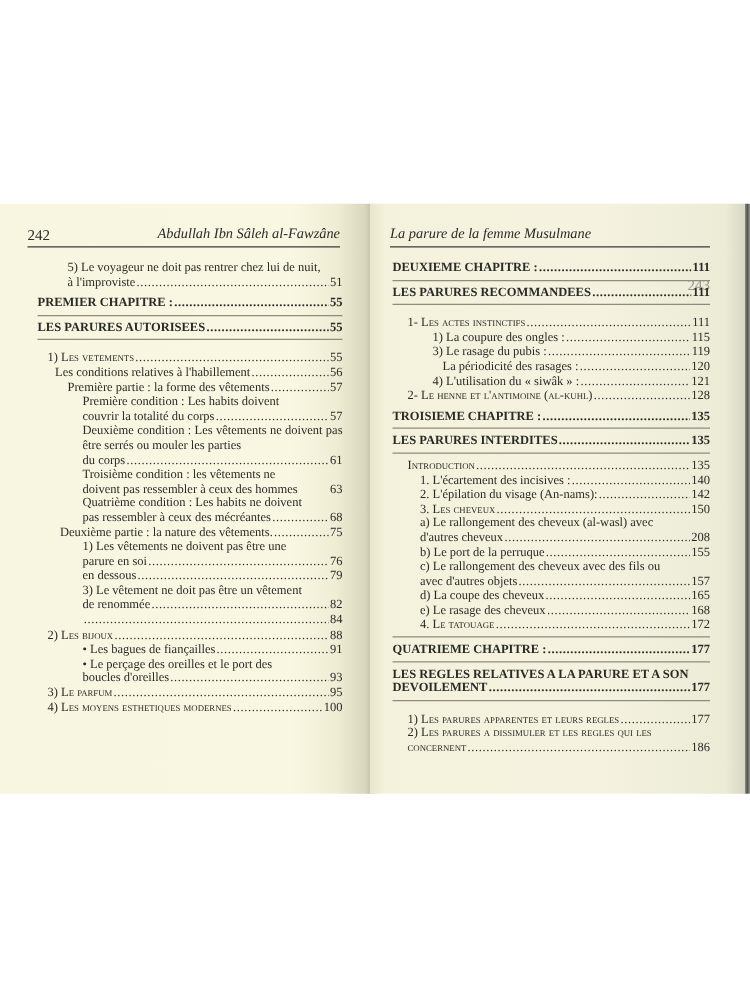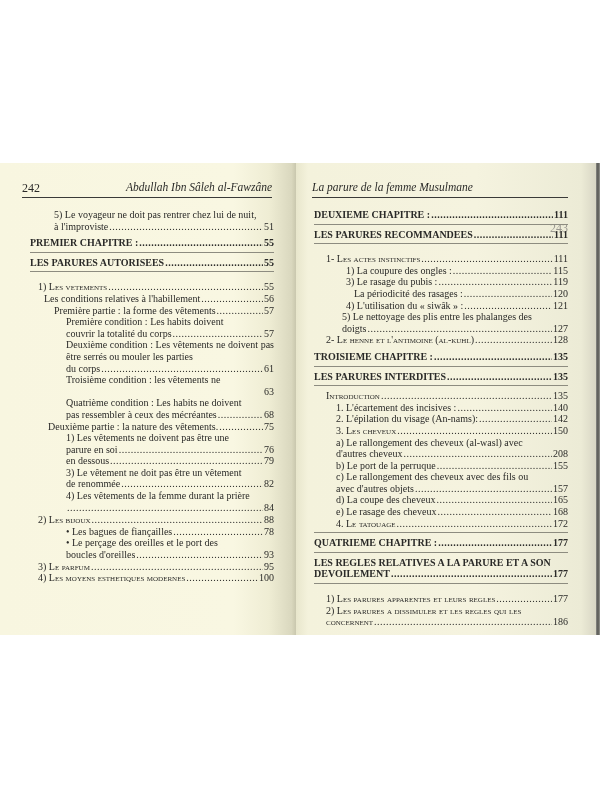--- a/index.html
+++ b/index.html
@@ -110,20 +110,21 @@
         <span class="txt">Deuxième condition : Les vêtements ne doivent pas être serrés ou mouler les parties</span>
         <div class="line">
             <span class="t">du corps</span>
             <span class="dots"></span>
             <span class="pg">61</span>
           </div>
       </div>
       <div class="entry ind3">
         <span class="txt">Troisième condition : les vêtements ne</span>
         <div class="line">
+            <span class="t">doivent pas ressembler à ceux des hommes</span>
             <span class="pg" style="margin-left:auto">63</span>
           </div>
       </div>
       <div class="entry ind3">
         <span class="txt">Quatrième condition : Les habits ne doivent</span>
         <div class="line">
             <span class="t">pas ressembler à ceux des mécréantes</span>
             <span class="dots"></span>
             <span class="pg">68</span>
           </div>
@@ -152,39 +153,38 @@
       </div>
       <div class="entry ind3">
         <span class="txt">3) Le vêtement ne doit pas être un vêtement</span>
         <div class="line">
             <span class="t">de renommée</span>
             <span class="dots"></span>
             <span class="pg">82</span>
           </div>
       </div>
       <div class="entry ind3">
-        <span class="txt">4) Les vêtements de la femme durant la prière</span>
         <div class="line">
             <span class="t"></span>
             <span class="dots"></span>
             <span class="pg">84</span>
           </div>
       </div>
       <div class="entry ind1 sc" style="margin-top:1px">
         <div class="line">
             <span class="t">2) Les bijoux</span>
             <span class="dots"></span>
             <span class="pg">88</span>
           </div>
       </div>
       <div class="entry ind3">
         <div class="line">
             <span class="t bullet">Les bagues de fiançailles</span>
             <span class="dots"></span>
-            <span class="pg">78</span>
+            <span class="pg">91</span>
           </div>
       </div>
       <div class="entry ind3">
         <span class="txt bullet">Le perçage des oreilles et le port des</span>
         <div class="line">
             <span class="t">boucles d'oreilles</span>
             <span class="dots"></span>
             <span class="pg">93</span>
           </div>
       </div>
@@ -256,28 +256,20 @@
             <span class="pg">120</span>
           </div>
       </div>
       <div class="entry ind3" style="padding-left:32px">
         <div class="line">
             <span class="t">4) L'utilisation du « siwâk » :</span>
             <span class="dots"></span>
             <span class="pg">121</span>
           </div>
       </div>
-      <div class="entry ind3" style="padding-left:28px">
-        <span class="txt">5) Le nettoyage des plis entre les phalanges des</span>
-        <div class="line">
-            <span class="t">doigts</span>
-            <span class="dots"></span>
-            <span class="pg">127</span>
-          </div>
-      </div>
       <div class="entry ind2 sc" style="padding-left:12px">
         <div class="line">
             <span class="t">2- Le henne et l'antimoine (al-kuhl)</span>
             <span class="dots"></span>
             <span class="pg">128</span>
           </div>
       </div>
       <div class="gap"></div>
       <div class="entry ind0 bold sep">
         <div class="line">

